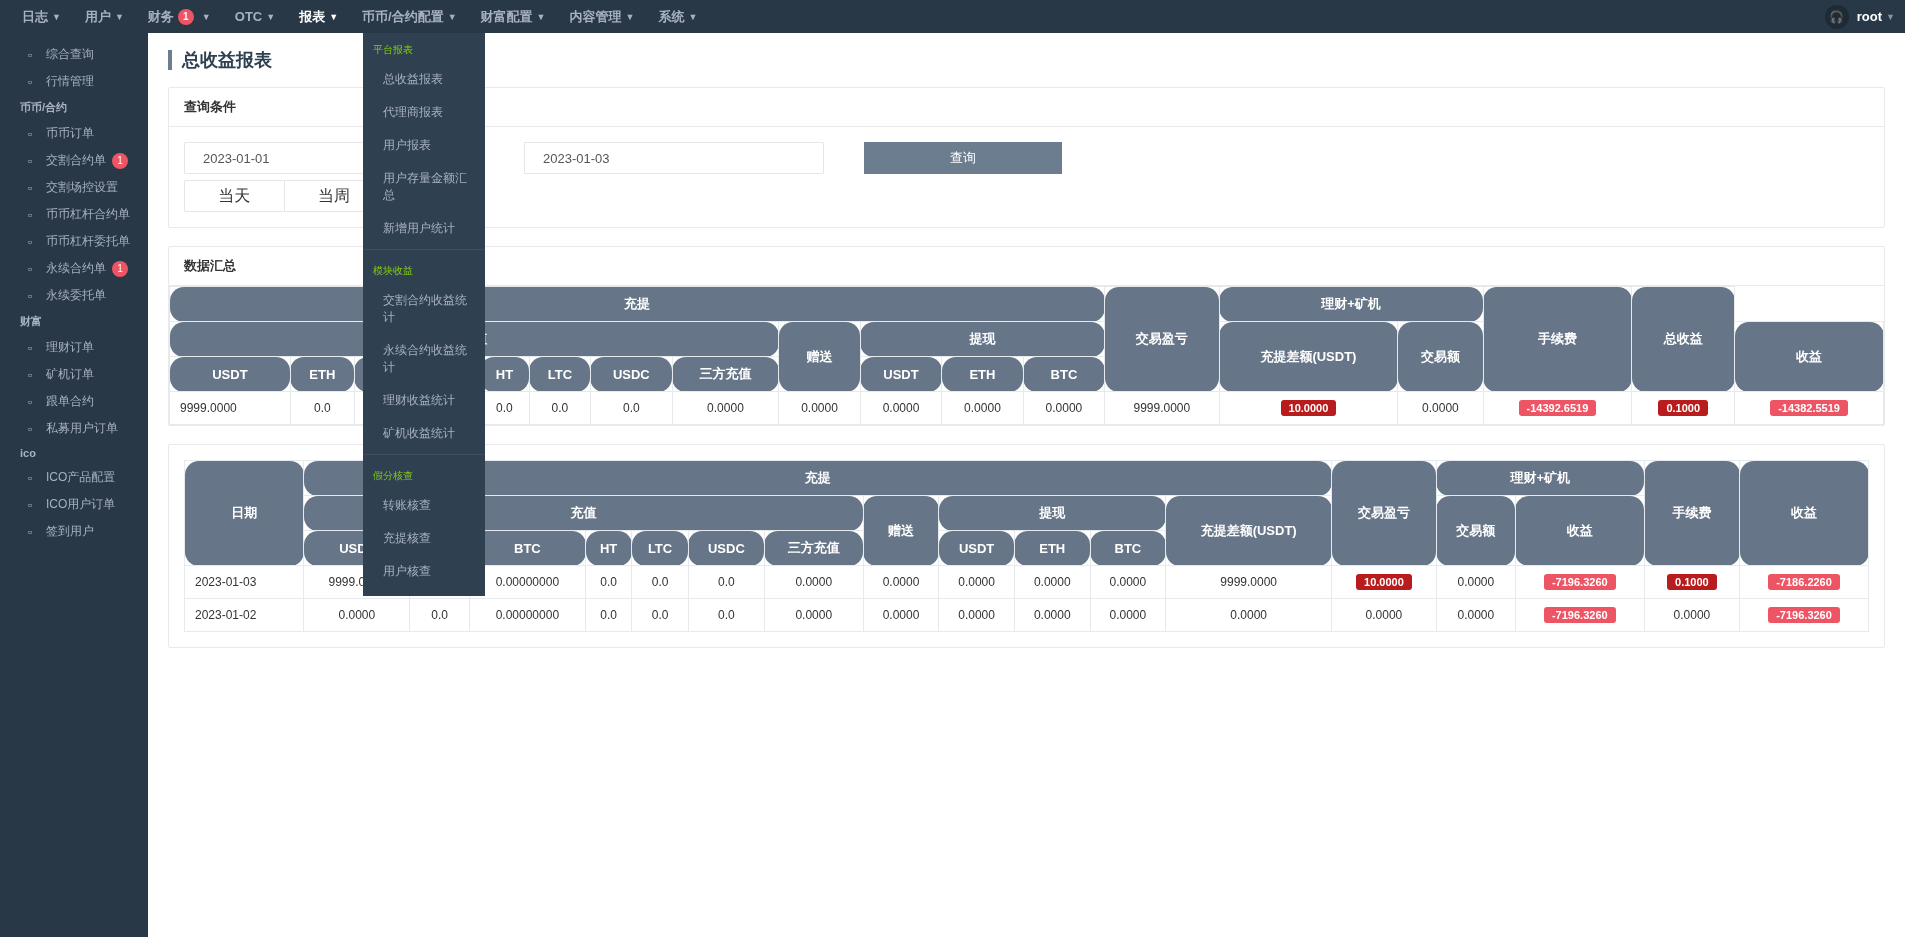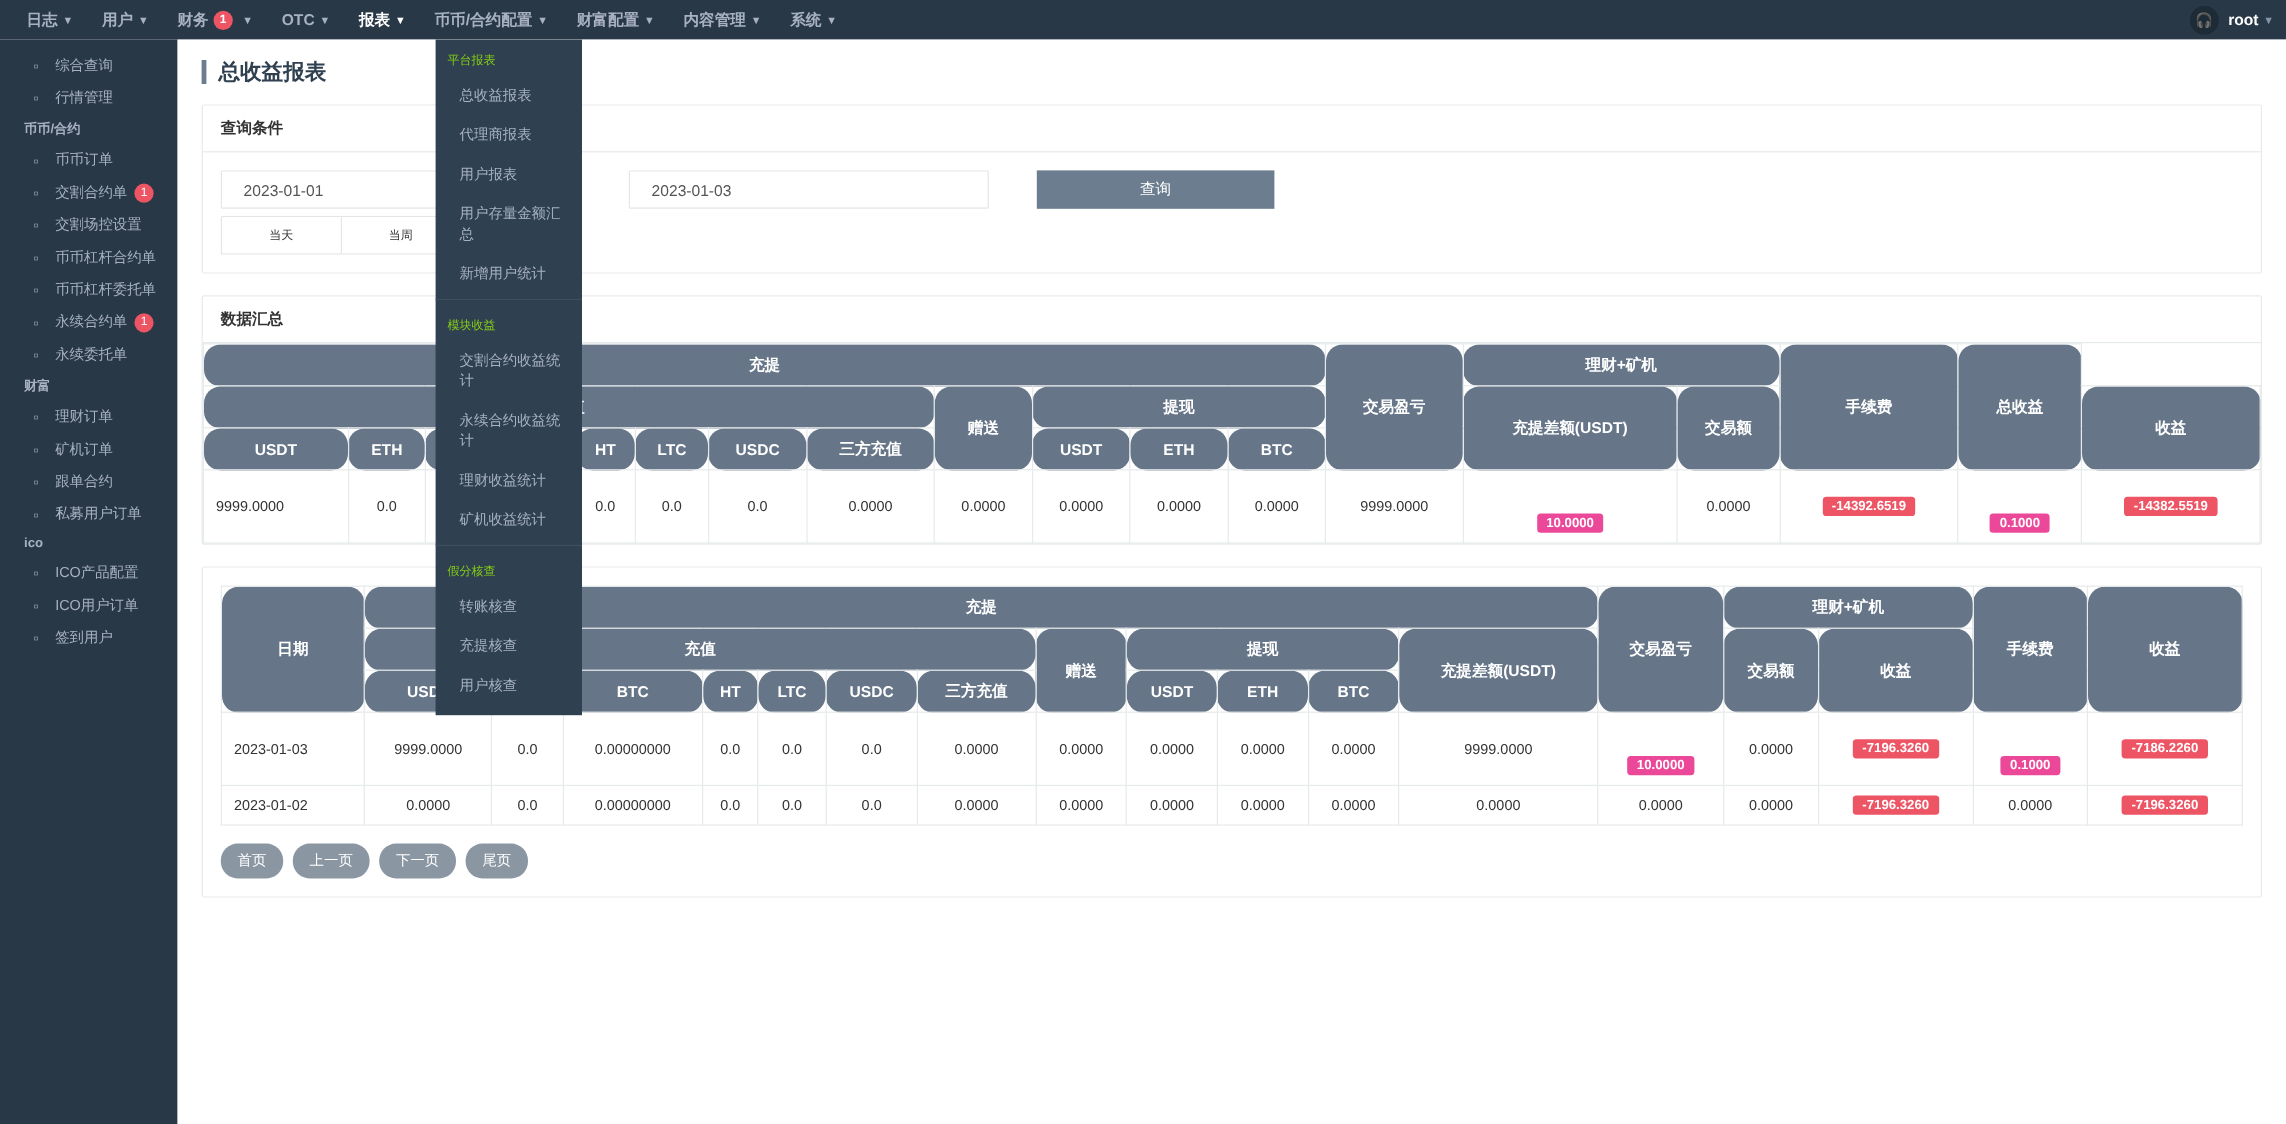--- a/index.html
+++ b/index.html
@@ -39,30 +39,30 @@
 
 .panel { border: 1px solid #e7eaec; border-radius: 2px; margin-bottom: 18px; background: #fff; }
 .panel-heading { padding: 10px 15px; font-size: 13px; color: #333; border-bottom: 1px solid #e7eaec; font-weight: 600; }
 .panel-body { padding: 15px; }
 
 
 .query-form { display: flex; flex-wrap: wrap; gap: 0; align-items: flex-start; }
 .date-col { display: inline-block; margin-right: 40px; }
 .date-input { width: 300px; height: 32px; border: 1px solid #e5e6e7; padding: 0 18px; font-size: 13px; color: #555; border-radius: 1px; }
 .time-btns { display: flex; border: 1px solid #e5e6e7; border-radius: 1px; width: 300px; margin-top: 6px; }
-.time-btn { flex: 1; height: 30px; background: #fff; border: none; border-right: 1px solid #e5e6e7; font-size: 10px; cursor: pointer; color: #333; }
+.time-btn { flex: 1; height: 30px; background: #fff; border: none; border-right: 1px solid #e5e6e7; font-size: 16px; cursor: pointer; color: #333; }
 .time-btn:last-child { border-right: none; }
 .query-btn { width: 198px; height: 32px; background: #6b7d8e; color: #fff; border: none; font-size: 13px; cursor: pointer; margin-left: 0; }
 
 
 table { width: 100%; border-collapse: collapse; font-size: 12px; }
 th, td { border: 1px solid #e7eaec; padding: 8px 6px; text-align: center; }
 th { background: #667587; color: #fff; font-weight: 600; font-size: 13px; border-radius: 14px; }
 td { color: #333; }
-.badge-green { background: #ec4899; color: #fff; padding: 2px 8px; border-radius: 3px; display: inline-block; font-size: 11px; font-weight: 600; margin-top: 28px; }
+.badge-green { background: #b91c1c; color: #fff; padding: 2px 8px; border-radius: 3px; display: inline-block; font-size: 11px; font-weight: 600; }
 .badge-red-cell { background: #ed5565; color: #fff; padding: 2px 8px; border-radius: 3px; display: inline-block; font-size: 11px; font-weight: 600; }
 
 
 .pagination { display: flex; gap: 8px; margin-top: 15px; }
 .page-btn { background: #8a97a3; color: #fff; border: none; padding: 6px 14px; border-radius: 14px; font-size: 12px; cursor: pointer; }
 </style>
 </head>
 <body>
 
 <div class="topnav">
@@ -361,23 +361,17 @@
                 <td>0.0000</td>
                 <td>0.0000</td>
                 <td>0.0000</td>
                 <td>0.0000</td>
                 <td><span class="badge-red-cell">-7196.3260</span></td>
                 <td>0.0000</td>
                 <td><span class="badge-red-cell">-7196.3260</span></td>
               </tr>
             </tbody>
         </table>
-        <div class="pagination" id="pagination">
-            <button class="page-btn">首页</button>
-            <button class="page-btn">上一页</button>
-            <button class="page-btn">下一页</button>
-            <button class="page-btn">尾页</button>
-          </div>
       </div>
     </div>
 
   </div>
 </div>
 
 </body></html>

